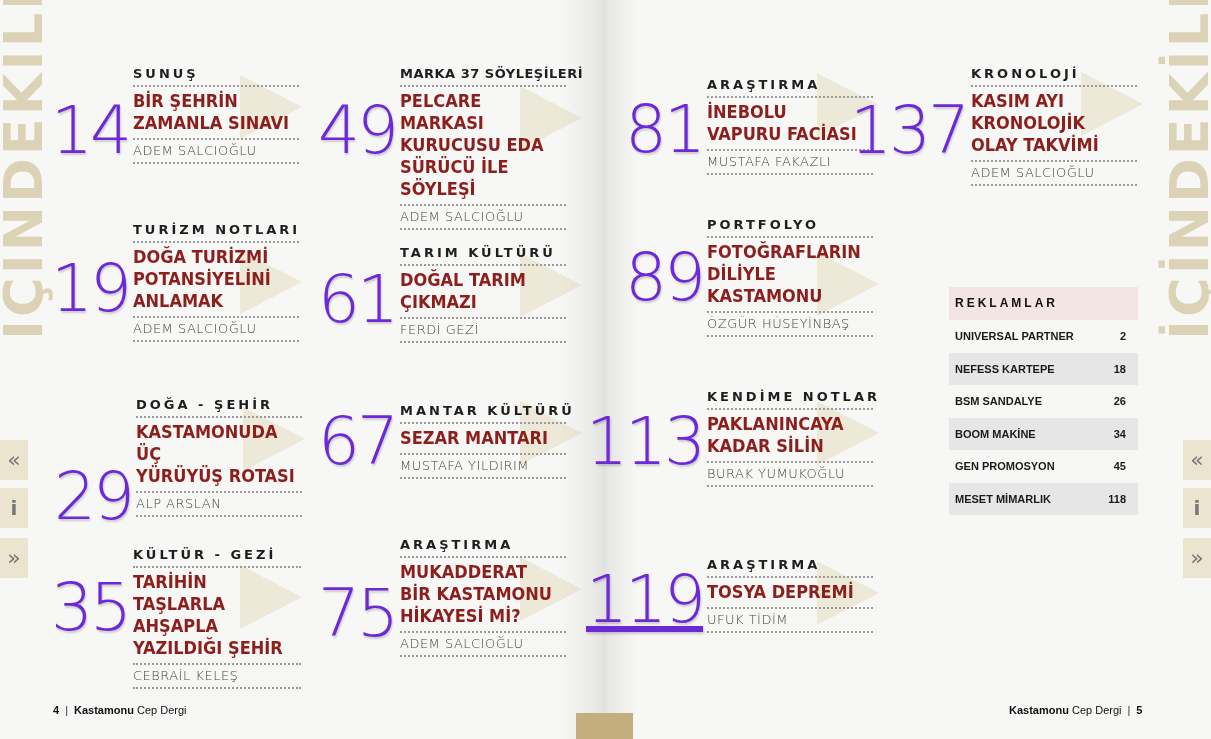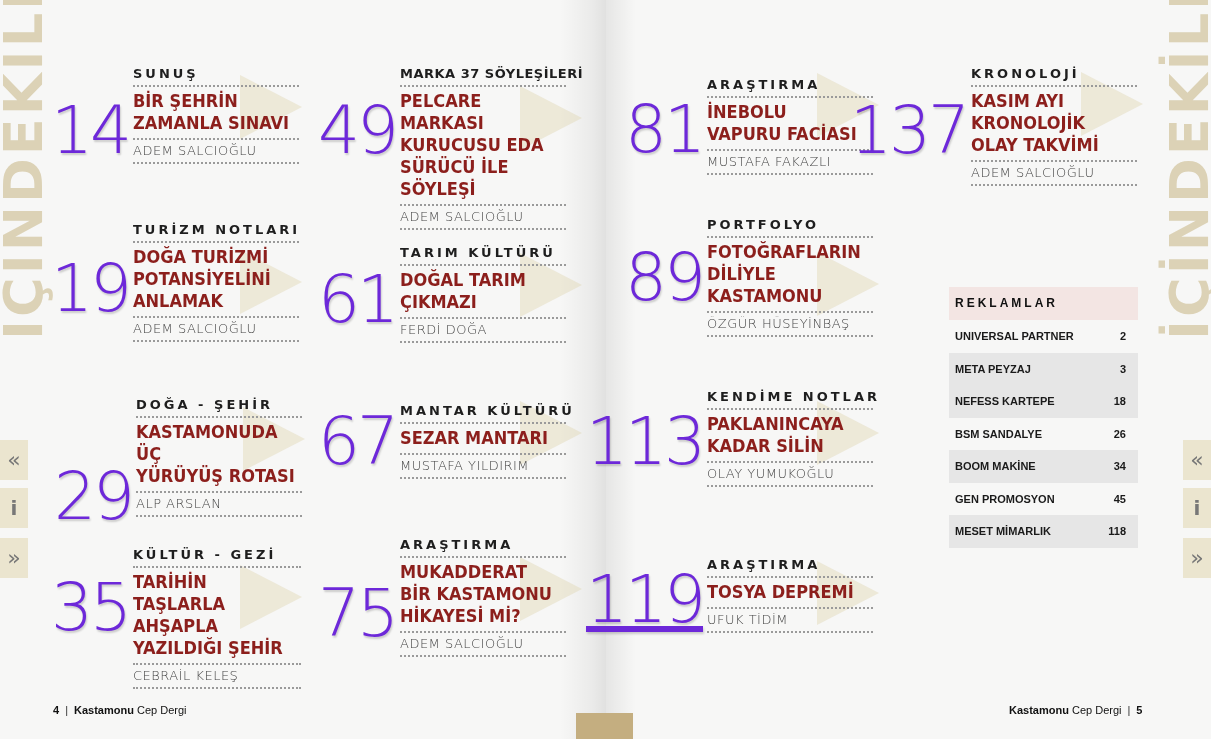--- a/index.html
+++ b/index.html
@@ -180,21 +180,21 @@
 SÜRÜCÜ İLE SÖYLEŞİ</div>
   <div class="author">ADEM SALCIOĞLU</div>
 </div>
 
 <div class="entry" style="left:400px; top:245px; width:166px;">
   <div class="arrow" style="left:120px; top:8px;"></div>
   <div class="num" style="top:22px;">61</div>
   <div class="cat">TARIM KÜLTÜRÜ</div>
   <div class="title">DOĞAL TARIM
 ÇIKMAZI</div>
-  <div class="author">FERDİ DOĞA</div>
+  <div class="author">FERDİ GEZİ</div>
 </div>
 
 <div class="entry" style="left:400px; top:403px; width:166px;">
   <div class="arrow" style="left:120px; top:-2px;"></div>
   <div class="num" style="top:6px;">67</div>
   <div class="cat">MANTAR KÜLTÜRÜ</div>
   <div class="title">SEZAR MANTARI</div>
   <div class="author">MUSTAFA YILDIRIM</div>
 </div>
 
@@ -226,21 +226,21 @@
 KASTAMONU</div>
   <div class="author">ÖZGÜR HÜSEYİNBAŞ</div>
 </div>
 
 <div class="entry" style="left:707px; top:389px; width:166px;">
   <div class="arrow" style="left:110px; top:12px;"></div>
   <div class="num" style="top:20px;">113</div>
   <div class="cat">KENDİME NOTLAR</div>
   <div class="title">PAKLANINCAYA
 KADAR SİLİN</div>
-  <div class="author">OLAY YUMUKOĞLU</div>
+  <div class="author">BURAK YUMUKOĞLU</div>
 </div>
 
 <div class="entry" style="left:707px; top:557px; width:166px;">
   <div class="arrow" style="left:110px; top:4px;"></div>
   <div class="num" style="top:10px;text-decoration:underline;">119</div>
   <div class="cat">ARAŞTIRMA</div>
   <div class="title">TOSYA DEPREMİ</div>
   <div class="author">UFUK TİDİM</div>
 </div>
 
@@ -254,24 +254,20 @@
   <div class="author">ADEM SALCIOĞLU</div>
 </div>
 
 <div class="ads">
   <div class="head">REKLAMLAR</div>
   <div class="row">
       <span>UNIVERSAL PARTNER</span>
       <span>2</span>
     </div>
   <div class="row alt">
-      <span>META PEYZAJ</span>
-      <span>3</span>
-    </div>
-  <div class="row alt">
       <span>NEFESS KARTEPE</span>
       <span>18</span>
     </div>
   <div class="row">
       <span>BSM SANDALYE</span>
       <span>26</span>
     </div>
   <div class="row alt">
       <span>BOOM MAKİNE</span>
       <span>34</span>

